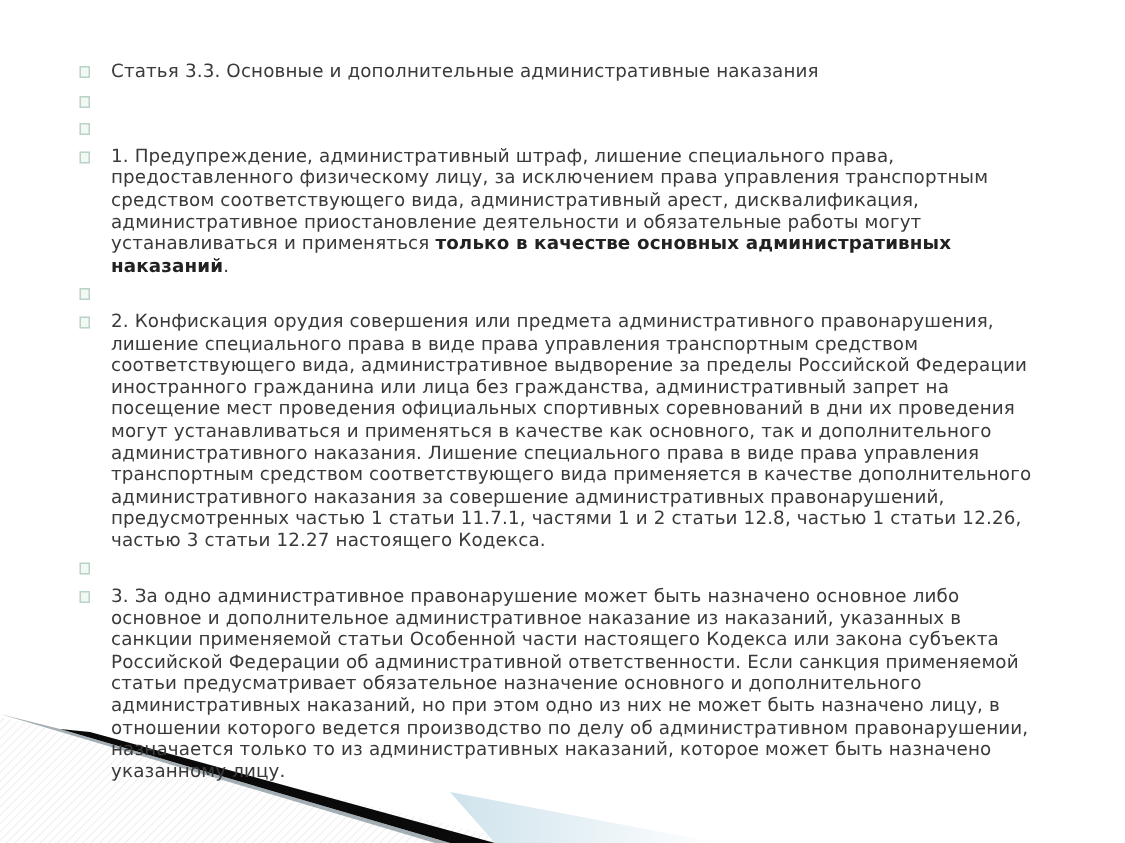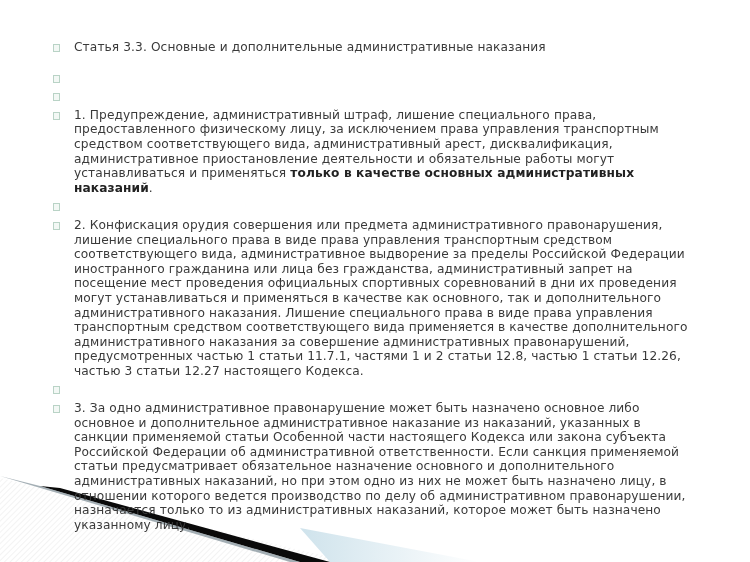--- a/index.html
+++ b/index.html
@@ -8,21 +8,21 @@
       font-family: "DejaVu Sans", "Liberation Sans", sans-serif;
       color: #3a3a3a;
     }
     .slide { position: absolute; left: 0; top: 0; width: 750px; height: 562px; }
     .content { position: absolute; left: 50px; top: 40px; width: 640px; }
     .row { position: relative; padding-left: 24px; font-size: 12.2px; line-height: 14.6px; letter-spacing: 0.1px; }
     .bullet {
       position: absolute; left: 3px; top: 4px; width: 5px; height: 6px;
       border: 1px solid #b9d3c6; background: #f3f8f5;
     }
-    .row.title { margin-bottom: 16px; }
+    .row.title { margin-bottom: 5px; }
     .row.empty { height: 14.6px; margin-bottom: 4px; }
     .row.para { margin-bottom: 4px; }
     .bold { font-weight: bold; color: #222; }
     .deco { position: absolute; left: 0; top: 0; width: 750px; height: 562px; pointer-events: none; }
   </style>
 </head>
 <body>
 
 <div class="slide">
 

